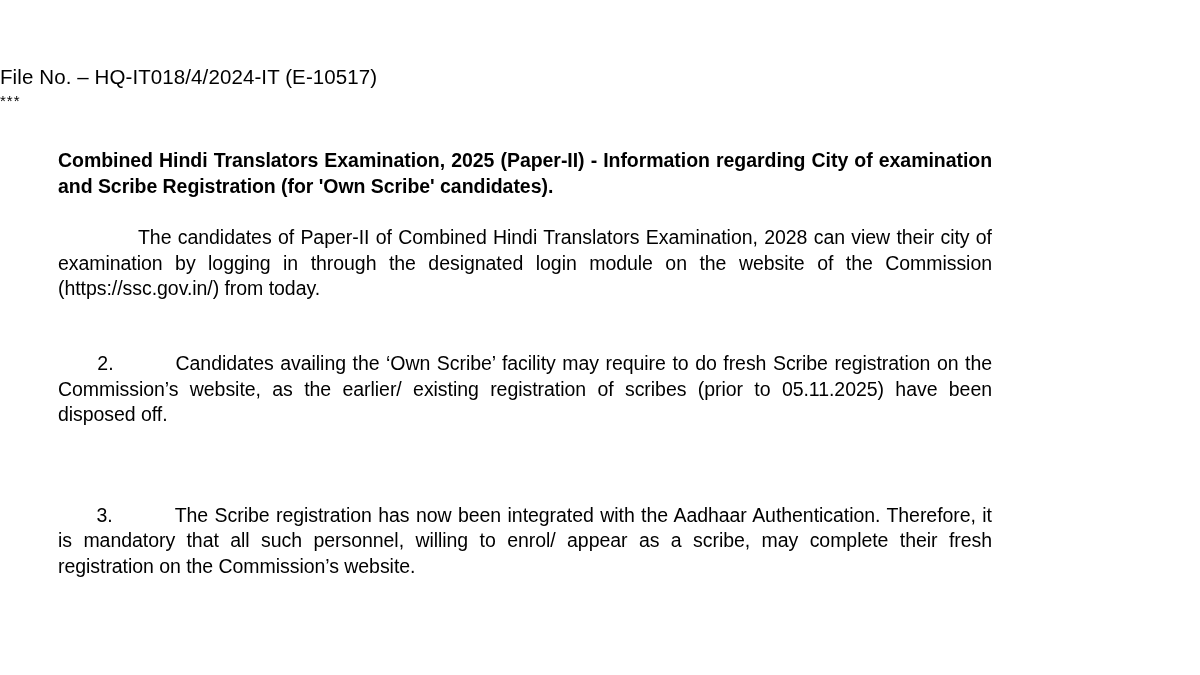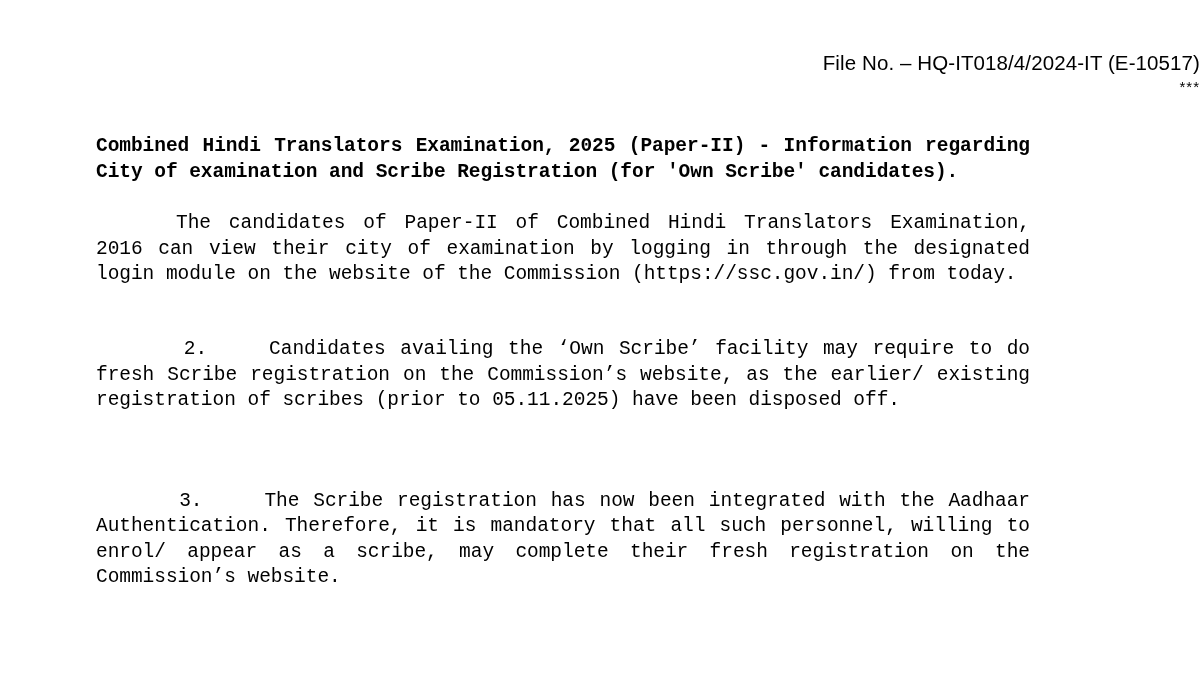--- a/index.html
+++ b/index.html
@@ -19,41 +19,40 @@
   .page {
     width: 1200px;
     height: 675px;
     position: relative;
     overflow: hidden;
     background: #ffffff;
   }
 
   
   .doc-header {
-    text-align: right;
-    padding-top: 50px;
+    text-align: left;
+    padding-top: 64px;
   }
   .header-line {
     font-size: 20.5px;
     line-height: 26px;
     letter-spacing: 0.1px;
     white-space: nowrap;
   }
   .stars {
     font-size: 15px;
     line-height: 20px;
     letter-spacing: 1px;
     margin-top: 1px;
   }
 
   
   .content {
-    margin-left: 96px;
+    margin-left: 58px;
     width: 934px;
-    font-family: Liberation Mono, monospace;
   }
 
   .doc-title {
     font-size: 19.5px;
     font-weight: bold;
     line-height: 25.5px;
     text-align: justify;
     text-align-last: left;
     margin-top: 37px;
     letter-spacing: -0.05px;
@@ -84,21 +83,21 @@
 
   <div class="doc-header">
     <div class="header-line">File No. – HQ-IT018/4/2024-IT (E-10517)</div>
     <div class="stars">***</div>
   </div>
 
   <div class="content">
 
     <div class="doc-title">Combined Hindi Translators Examination, 2025 (Paper-II) - Information regarding City of examination and Scribe Registration (for 'Own Scribe' candidates).</div>
 
-    <div class="para first">The candidates of Paper-II of Combined Hindi Translators Examination, 2016 can view their city of examination by logging in through the designated login module on the website of the Commission (https://ssc.gov.in/) from today.</div>
+    <div class="para first">The candidates of Paper-II of Combined Hindi Translators Examination, 2028 can view their city of examination by logging in through the designated login module on the website of the Commission (https://ssc.gov.in/) from today.</div>
 
     <div class="para">
       <span>2.</span><span class="num-gap"></span><span>Candidates availing the ‘Own Scribe’ facility may require to do fresh Scribe registration on the Commission’s website, as the earlier/ existing registration of scribes (prior to 05.11.2025) have been disposed off.</span>
     </div>
 
     <div class="para">
       <span>3.</span><span class="num-gap"></span><span>The Scribe registration has now been integrated with the Aadhaar Authentication. Therefore, it is mandatory that all such personnel, willing to enrol/ appear as a scribe, may complete their fresh registration on the Commission’s website.</span>
     </div>
 
   </div>

